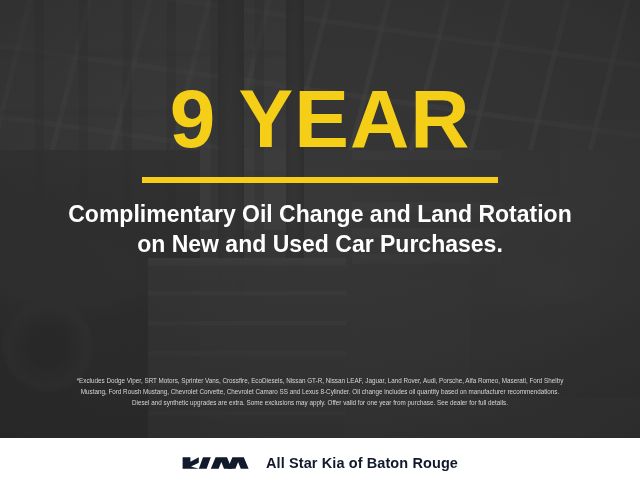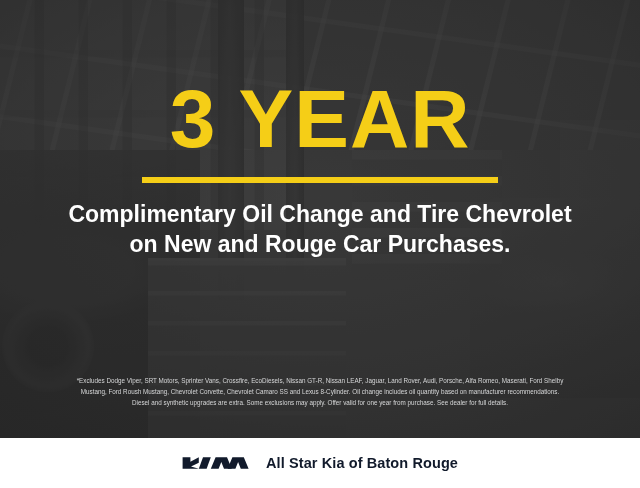--- a/index.html
+++ b/index.html
@@ -306,30 +306,30 @@
       <div class="photo-car-right"></div>
       <div class="photo-car-left"></div>
       <div class="photo-wheel"></div>
       <div class="photo-toolchest"></div>
       <div class="photo-tint"></div>
       <div class="photo-tint2"></div>
     </div>
 
     <div class="hero-content">
 
-      <div class="headline-year">3 YEAR</div>
+      <div class="headline-year">9 YEAR</div>
 
       <div class="headline-sub">
       </div>
 
       <div class="divider"></div>
 
       <div class="subhead">
-        <span>Complimentary Oil Change and Tire Chevrolet</span>
-        <span>on New and Rouge Car Purchases.</span>
+        <span>Complimentary Oil Change and Land Rotation</span>
+        <span>on New and Used Car Purchases.</span>
       </div>
 
     </div>
 
     <div class="disclaimer">
       <span>*Excludes Dodge Viper, SRT Motors, Sprinter Vans, Crossfire, EcoDiesels, Nissan GT-R, Nissan LEAF, Jaguar, Land Rover, Audi, Porsche, Alfa Romeo, Maserati, Ford Shelby</span>
       <span>Mustang, Ford Roush Mustang, Chevrolet Corvette, Chevrolet Camaro SS and Lexus 8-Cylinder. Oil change includes oil quantity based on manufacturer recommendations.</span>
       <span>Diesel and synthetic upgrades are extra. Some exclusions may apply. Offer valid for one year from purchase. See dealer for full details.</span>
     </div>
 

